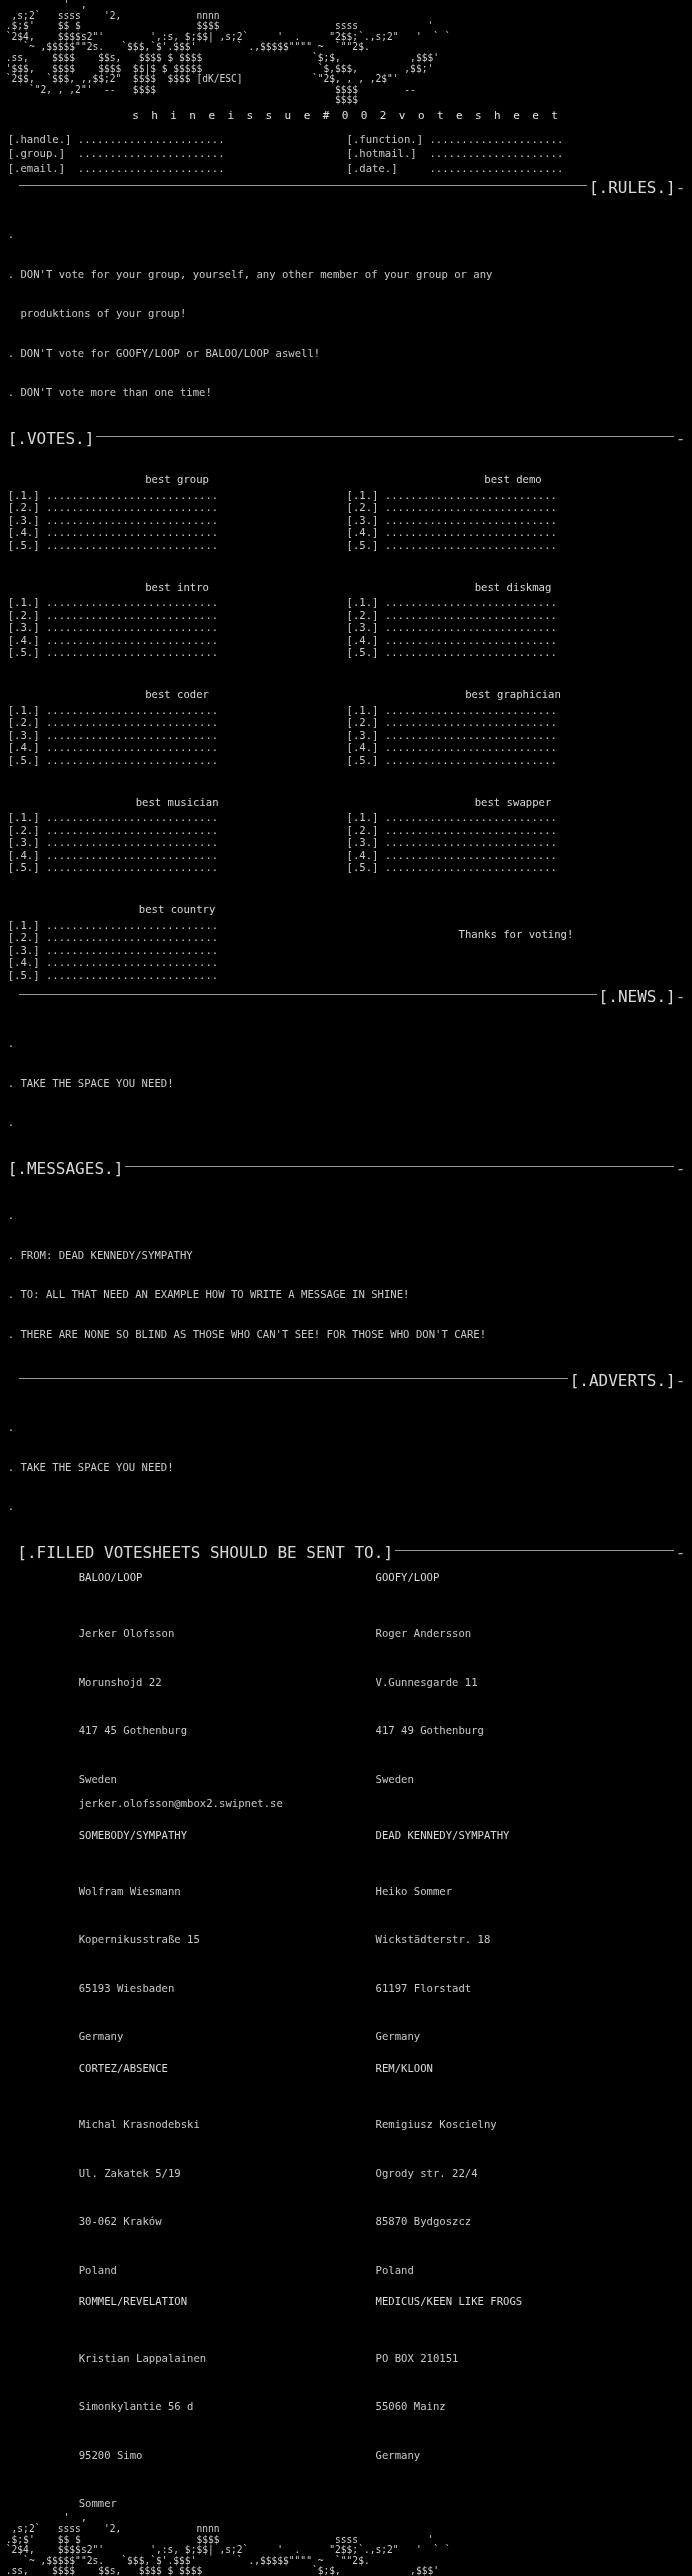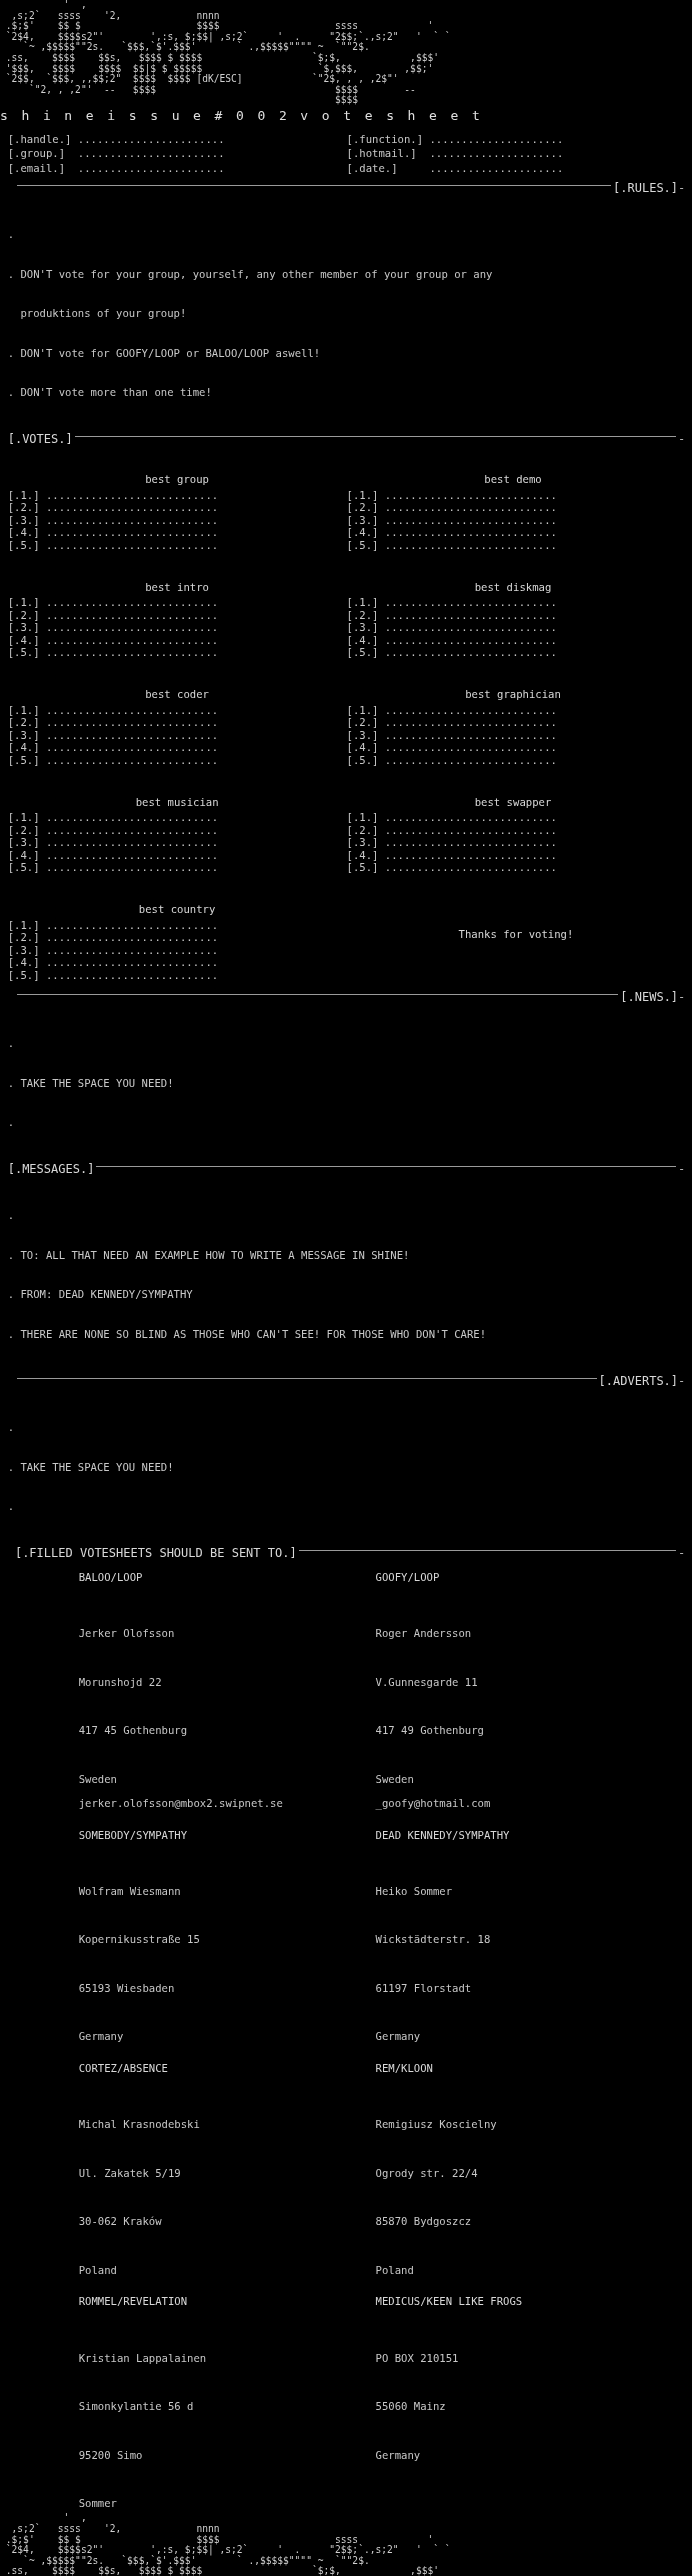--- a/index.html
+++ b/index.html
@@ -27,32 +27,32 @@
     font-size: 9.6px;
     line-height: 10.6px;
     color: #d0d0d0;
     margin: 0;
     padding: 0 5.8px;
     white-space: pre;
     letter-spacing: 0px;
   }
   .logo-top { padding-top: 3.8px; }
   .title-bar {
-    text-align: left;
-    font-size: 13px;
+    text-align: center;
+    font-size: 11px;
     letter-spacing: 2.9px;
     color: #e0e0e0;
     margin: 1.9px 0 5.8px 0;
     padding: 1.9px 0;
   }
   .rule {
     display: flex;
     align-items: center;
     color: #b0b0b0;
-    font-size: 12px;
+    font-size: 16px;
     padding: 0 7.7px;
     margin: 6.7px 0 5.8px 0;
     white-space: pre;
   }
   .rule .line {
     flex: 1 1 auto;
     border-bottom: 1px solid #9a9a9a;
     height: 0px;
     margin: 0 1.9px;
     position: relative;
@@ -258,22 +258,22 @@
   </div>
 
   <div class="rule">
     <span class="tag">[.MESSAGES.]</span>
     <span class="line"></span>
     <span class="dash">-</span>
   </div>
 
   <div class="textblock">
     <div>.</div>
+    <div>. FROM: DEAD KENNEDY/SYMPATHY</div>
     <div>. TO: ALL THAT NEED AN EXAMPLE HOW TO WRITE A MESSAGE IN SHINE!</div>
-    <div>. FROM: DEAD KENNEDY/SYMPATHY</div>
     <div>. THERE ARE NONE SO BLIND AS THOSE WHO CAN'T SEE! FOR THOSE WHO DON'T CARE!</div>
   </div>
 
   <div class="rule">
     <span class="dash"> </span>
     <span class="line"></span>
     <span class="tag">[.ADVERTS.]</span>
     <span class="dash">-</span>
   </div>
 
@@ -300,21 +300,20 @@
         <div class="addr-line">417 45 Gothenburg</div>
         <div class="addr-line">Sweden</div>
         <div class="addr-mail">jerker.olofsson@mbox2.swipnet.se</div>
       </div>
       <div class="addr-col second">
         <div class="addr-group">GOOFY/LOOP</div>
         <div class="addr-line">Roger Andersson</div>
         <div class="addr-line">V.Gunnesgarde 11</div>
         <div class="addr-line">417 49 Gothenburg</div>
         <div class="addr-line">Sweden</div>
-        <div class="addr-mail">_goofy@hotmail.com</div>
       </div>
     </div>
 
     <div class="spacer-16"></div>
 
     <div class="addr-pair">
       <div class="addr-col">
         <div class="addr-group">SOMEBODY/SYMPATHY</div>
         <div class="addr-line">Wolfram Wiesmann</div>
         <div class="addr-line">Kopernikusstraße 15</div>

